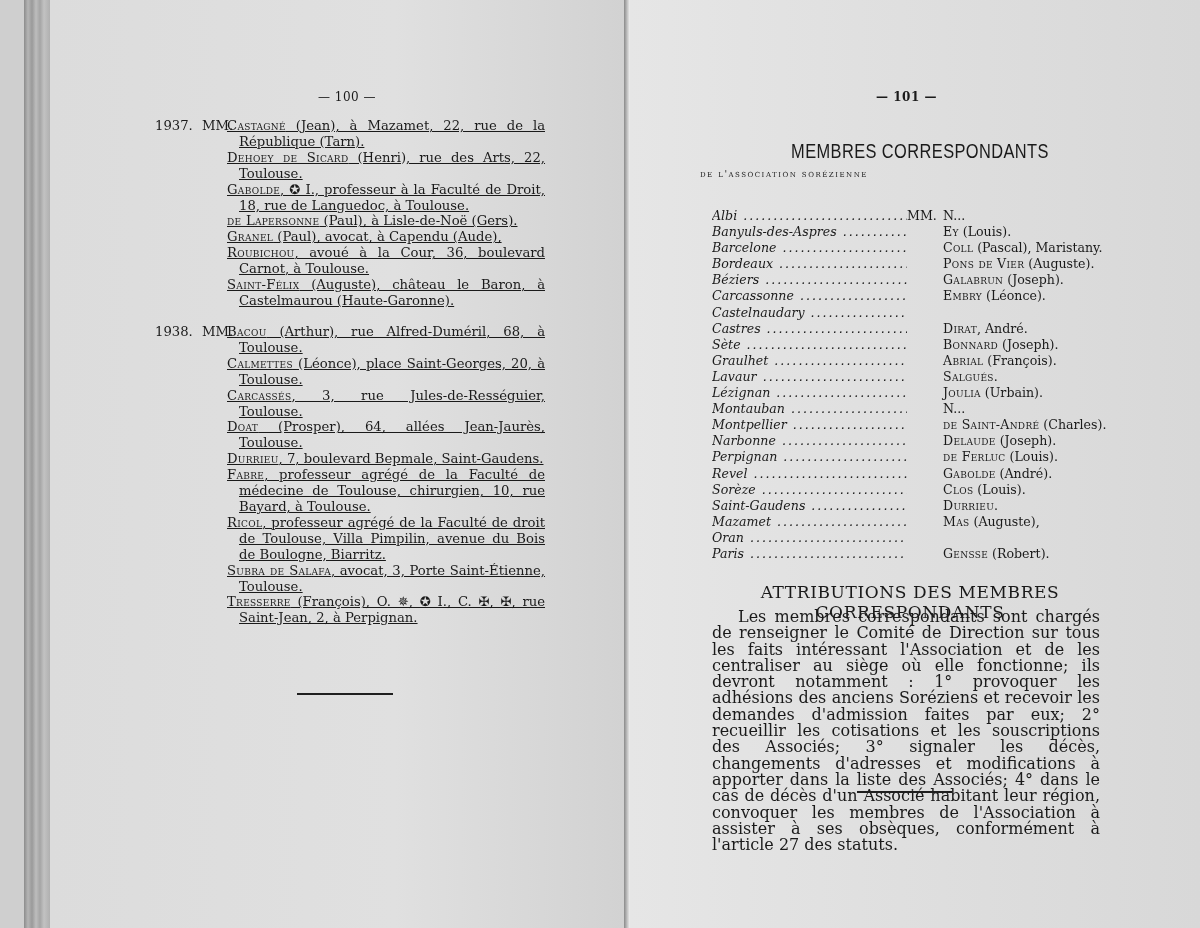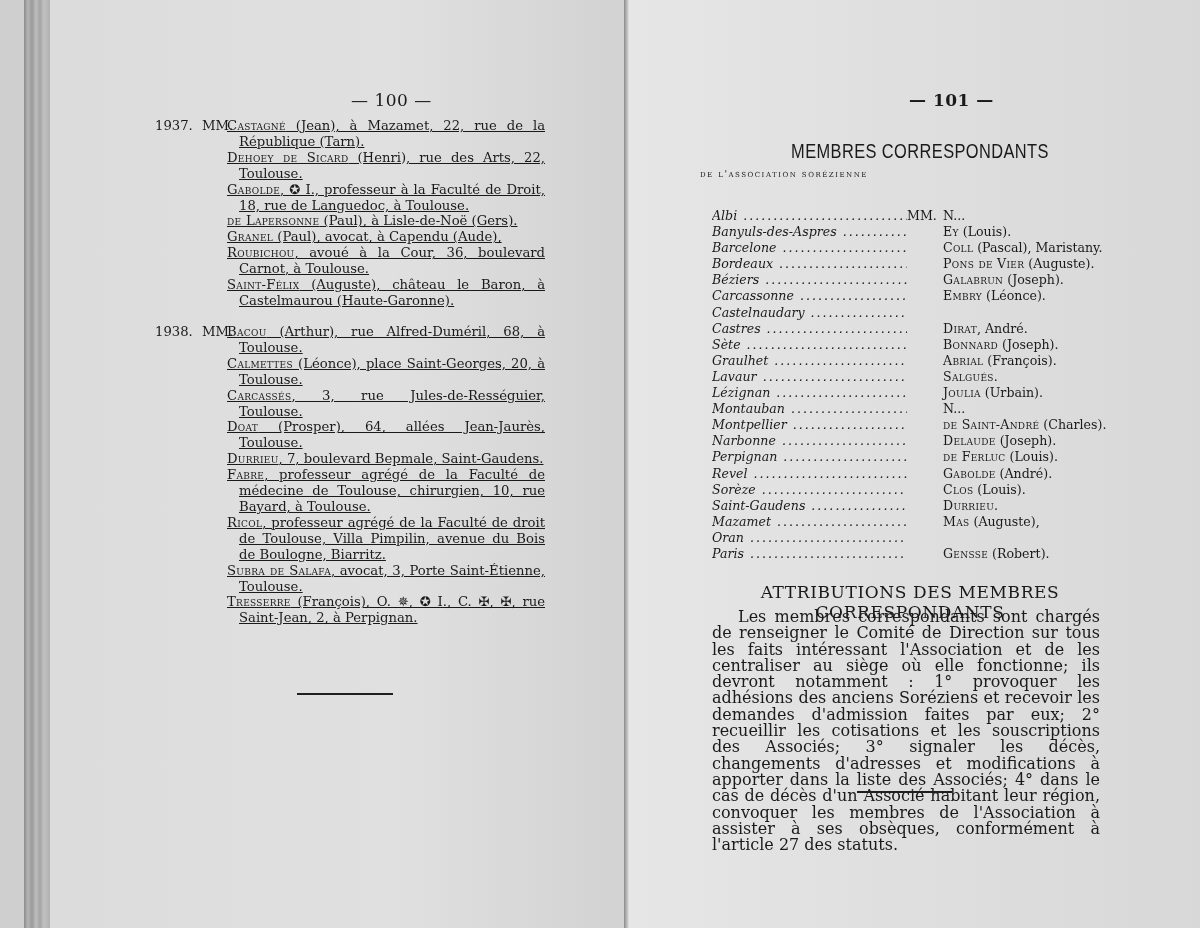--- a/index.html
+++ b/index.html
@@ -11,21 +11,21 @@
   }
   .edge-strip { position:absolute; left:0; top:0; width:24px; height:928px; background:#cfcfcf; }
   .page-stack { position:absolute; left:24px; top:0; width:26px; height:928px;
     background:linear-gradient(90deg,#8c8c8c 0,#b5b5b5 4px,#9a9a9a 8px,#bdbdbd 12px,#a5a5a5 16px,#c2c2c2 20px,#b0b0b0 26px); }
   .page { position:absolute; top:0; height:928px; background:#dedede; }
   .page-left { left:50px; width:574px; background:linear-gradient(90deg,#dcdcdc 0,#e0e0e0 60%,#d2d2d2 100%); }
   .gutter { position:absolute; left:624px; top:0; width:6px; height:928px;
     background:linear-gradient(90deg,#8a8a8a,#f2f2f2); }
   .page-right { left:630px; width:570px; background:linear-gradient(90deg,#e6e6e6 0,#e0e0e0 40%,#d8d8d8 100%); }
 
-  .folio { position:absolute; font-size:17px; letter-spacing:0.5px;margin-left:33px; }
+  .folio { position:absolute; font-size:12px; letter-spacing:0.5px; }
   .sc { font-variant:small-caps; letter-spacing:0.3px; }
 
   
   .year-block { position:absolute; left:155px; width:390px; font-size:13.2px; line-height:15.9px;text-decoration:underline; }
   .year { position:absolute; left:0; top:0; }
   .mm { position:absolute; left:47px; top:0; }
   .entries { margin-left:72px; }
   .entry { text-indent:0; padding-left:12px; text-indent:-12px; text-align:justify; }
 
   .rule { position:absolute; height:1.5px; background:#1f1f1f; }

